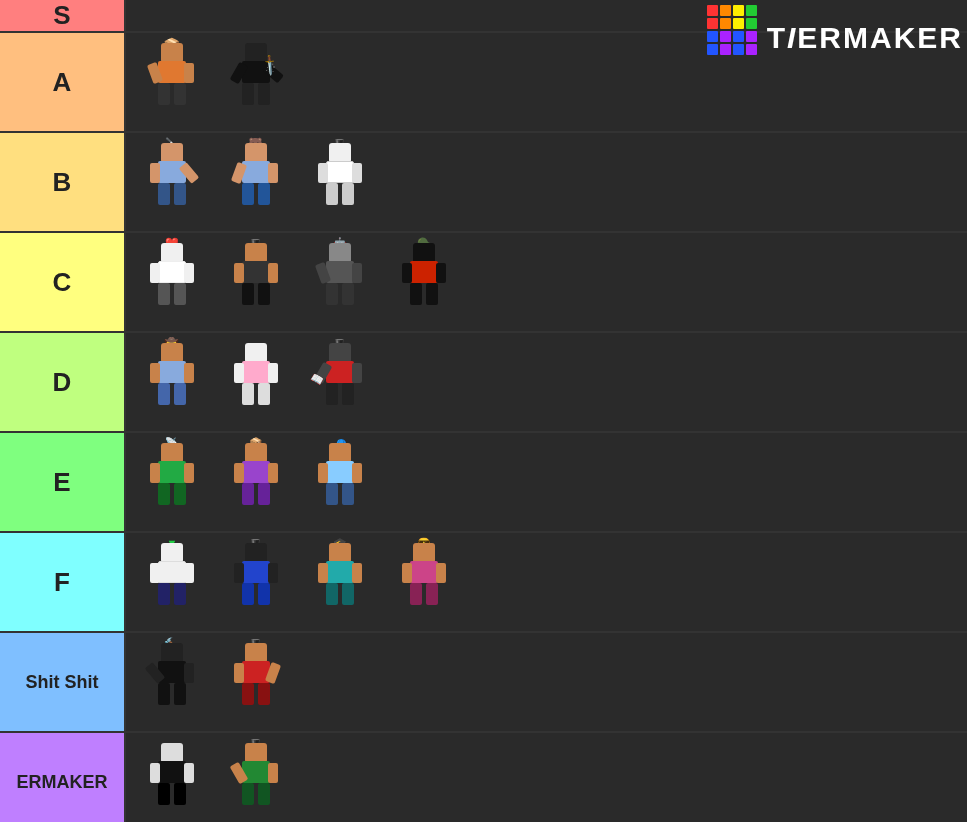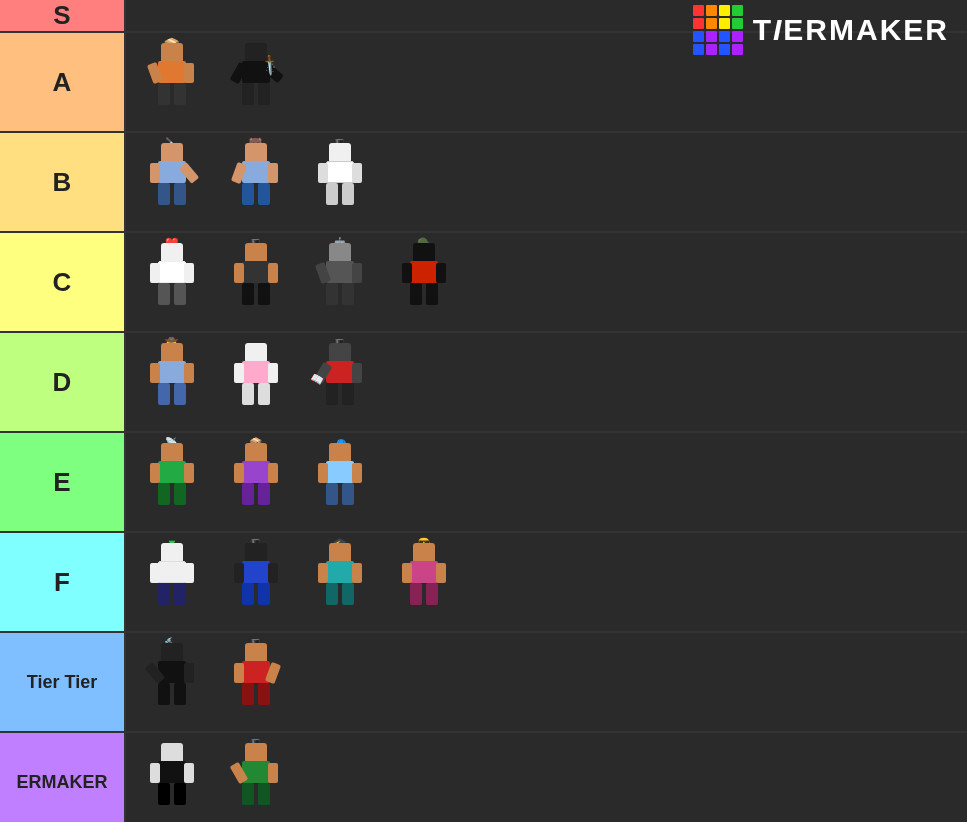--- a/index.html
+++ b/index.html
@@ -16,23 +16,23 @@
       height: 822px;
       display: flex;
       flex-direction: column;
       position: relative;
     }
 
     
     .header {
       position: absolute;
       top: 5px;
-      right: 18px;
+      right: 4px;
       display: flex;
-      align-items: center;
+      align-items: flex-end;
       z-index: 10;
     }
 
     .logo-text {
       font-size: 28px;
       font-weight: bold;
       color: white;
       letter-spacing: 1px;
       font-family: 'Arial Black', Arial, sans-serif;
     }
@@ -512,21 +512,21 @@
           <div class="cf-arm-r" style="background:#c8824a;"></div>
           <div class="cf-leg-l" style="background:#882255;"></div>
           <div class="cf-leg-r" style="background:#882255;"></div>
         </div>
       </div>
     </div>
   </div>
 
   <div class="tier-row">
     <div class="tier-label tier-shit" style="font-size:18px;">
-      <span>Tier Tier</span>
+      <span>Shit Shit</span>
     </div>
     <div class="tier-content">
 
       <div class="avatar">
         <div class="char-figure">
           <div class="cf-acc" style="font-size:12px;">🔨</div>
           <div class="cf-head" style="background:#222222;"></div>
           <div class="cf-body" style="background:#111111;"></div>
           <div class="cf-arm-l" style="background:#222222; transform:rotate(-40deg);"></div>
           <div class="cf-arm-r" style="background:#222222;"></div>

